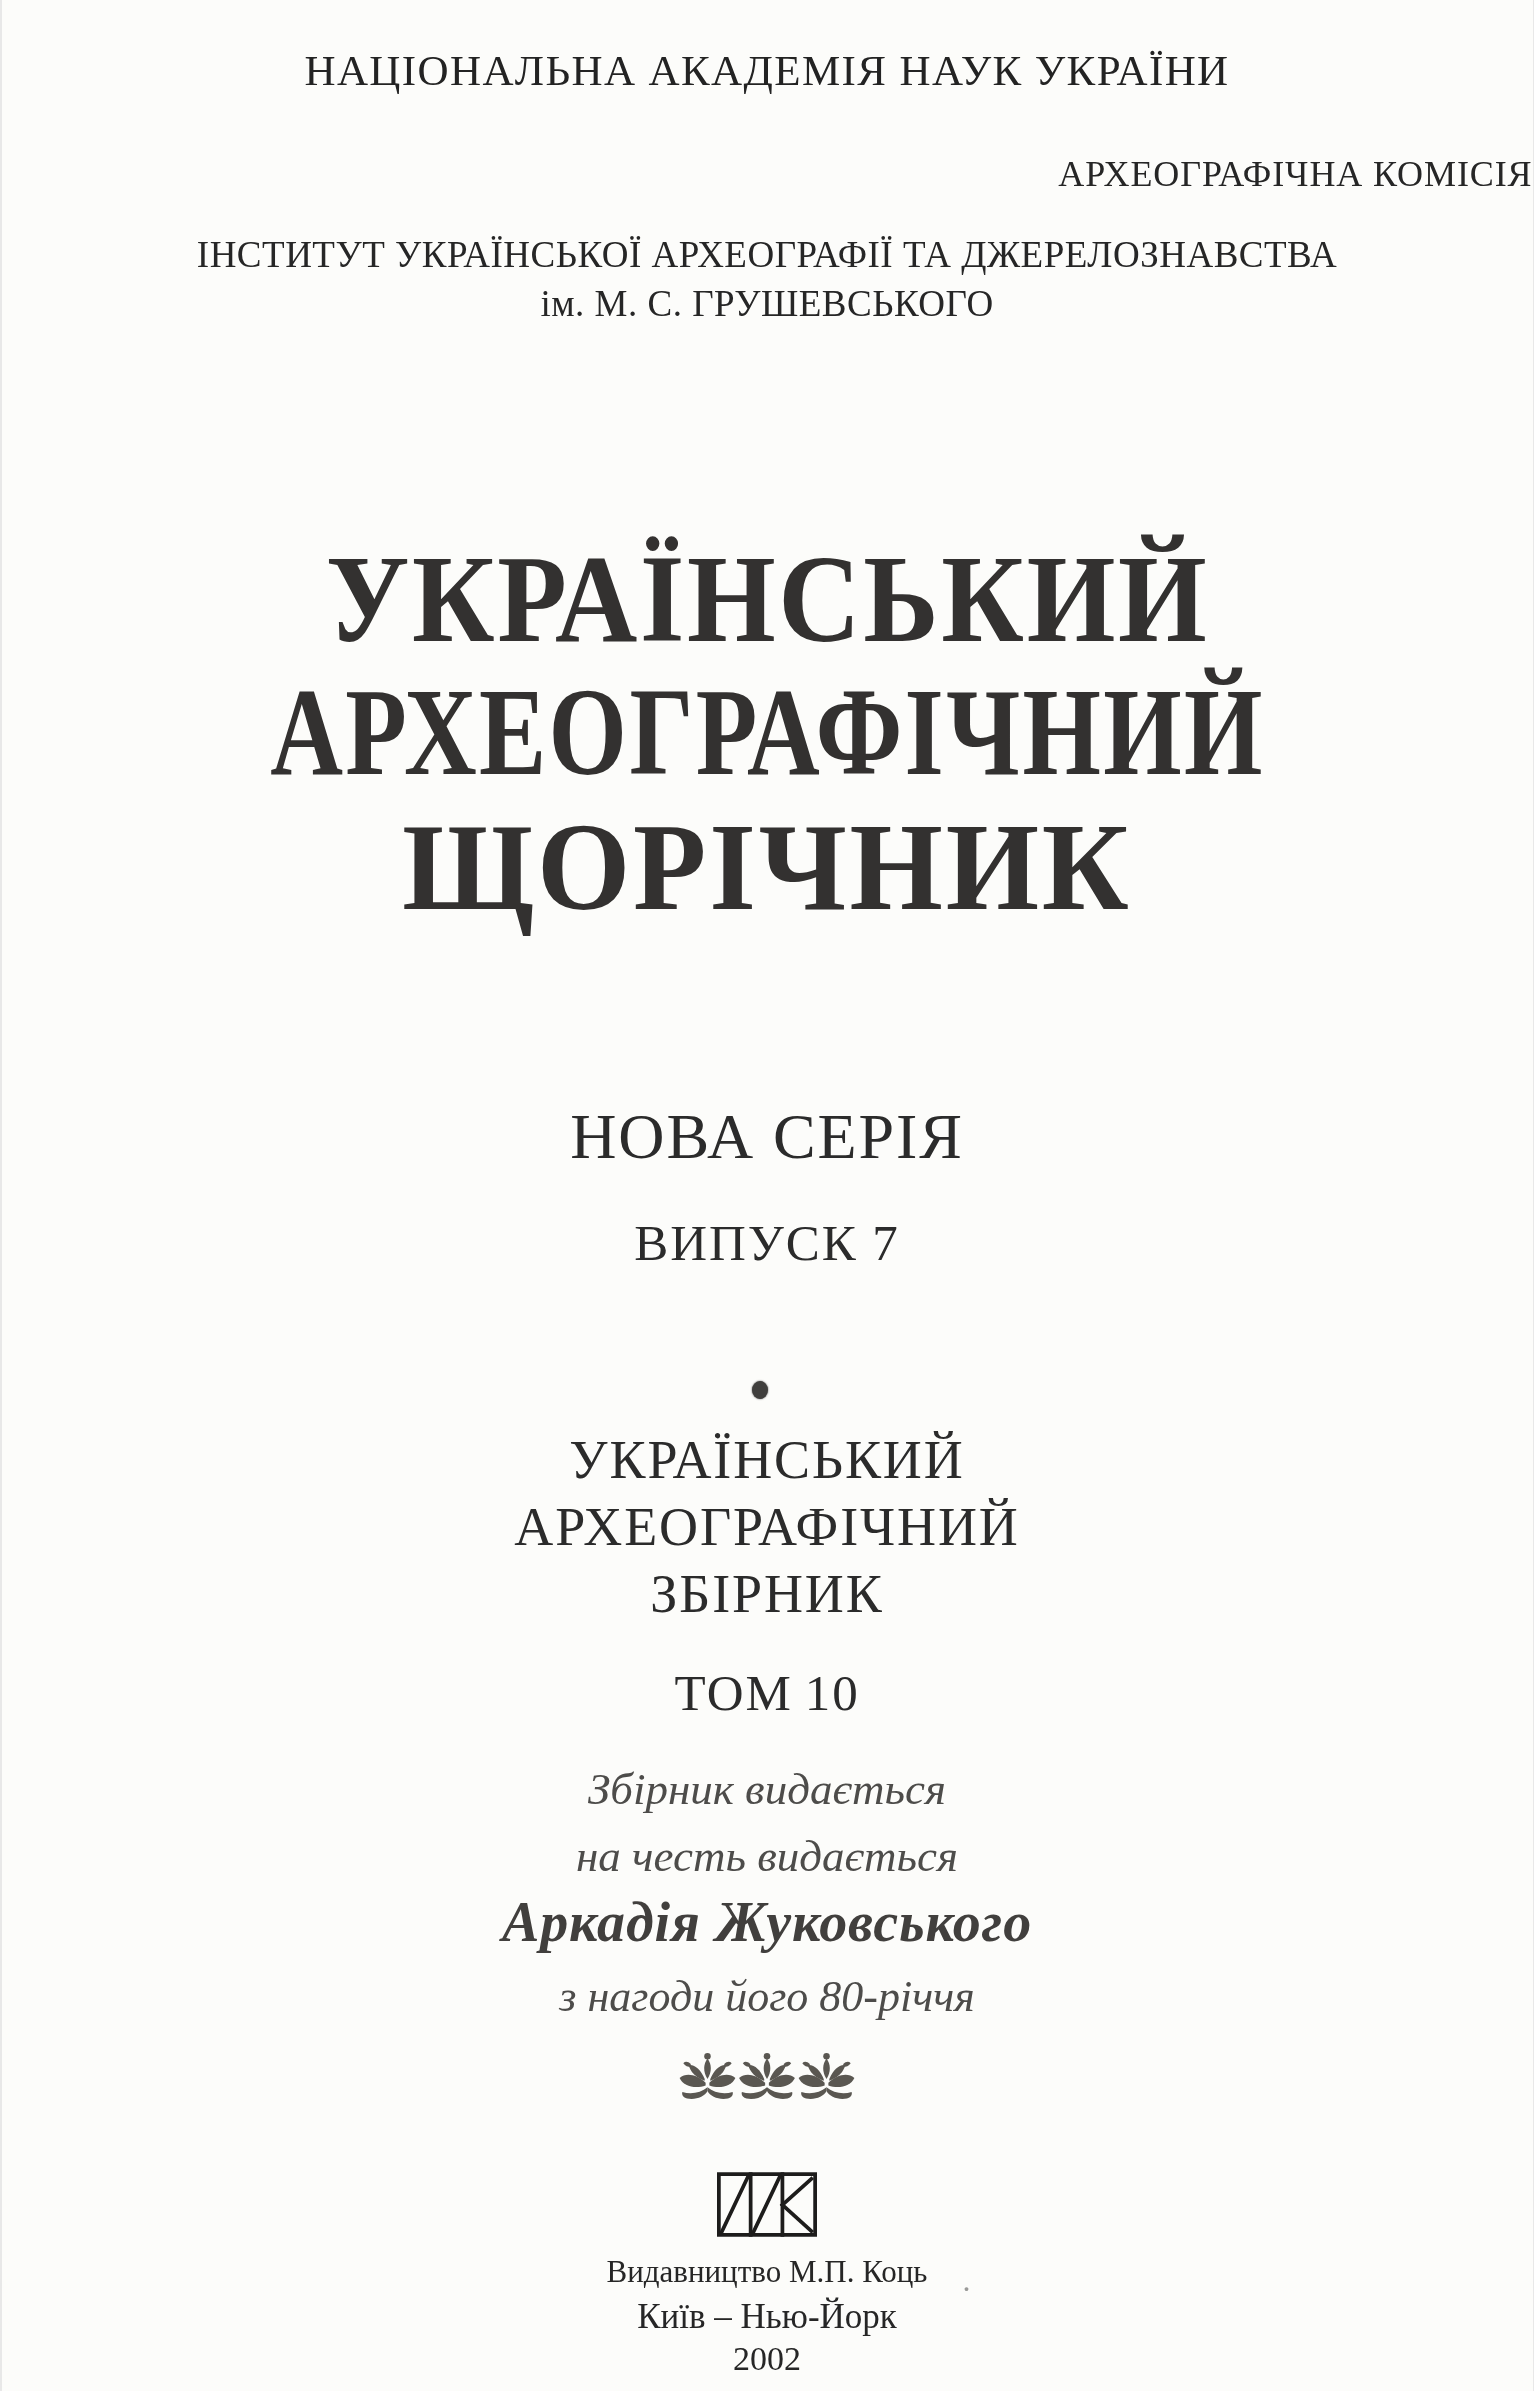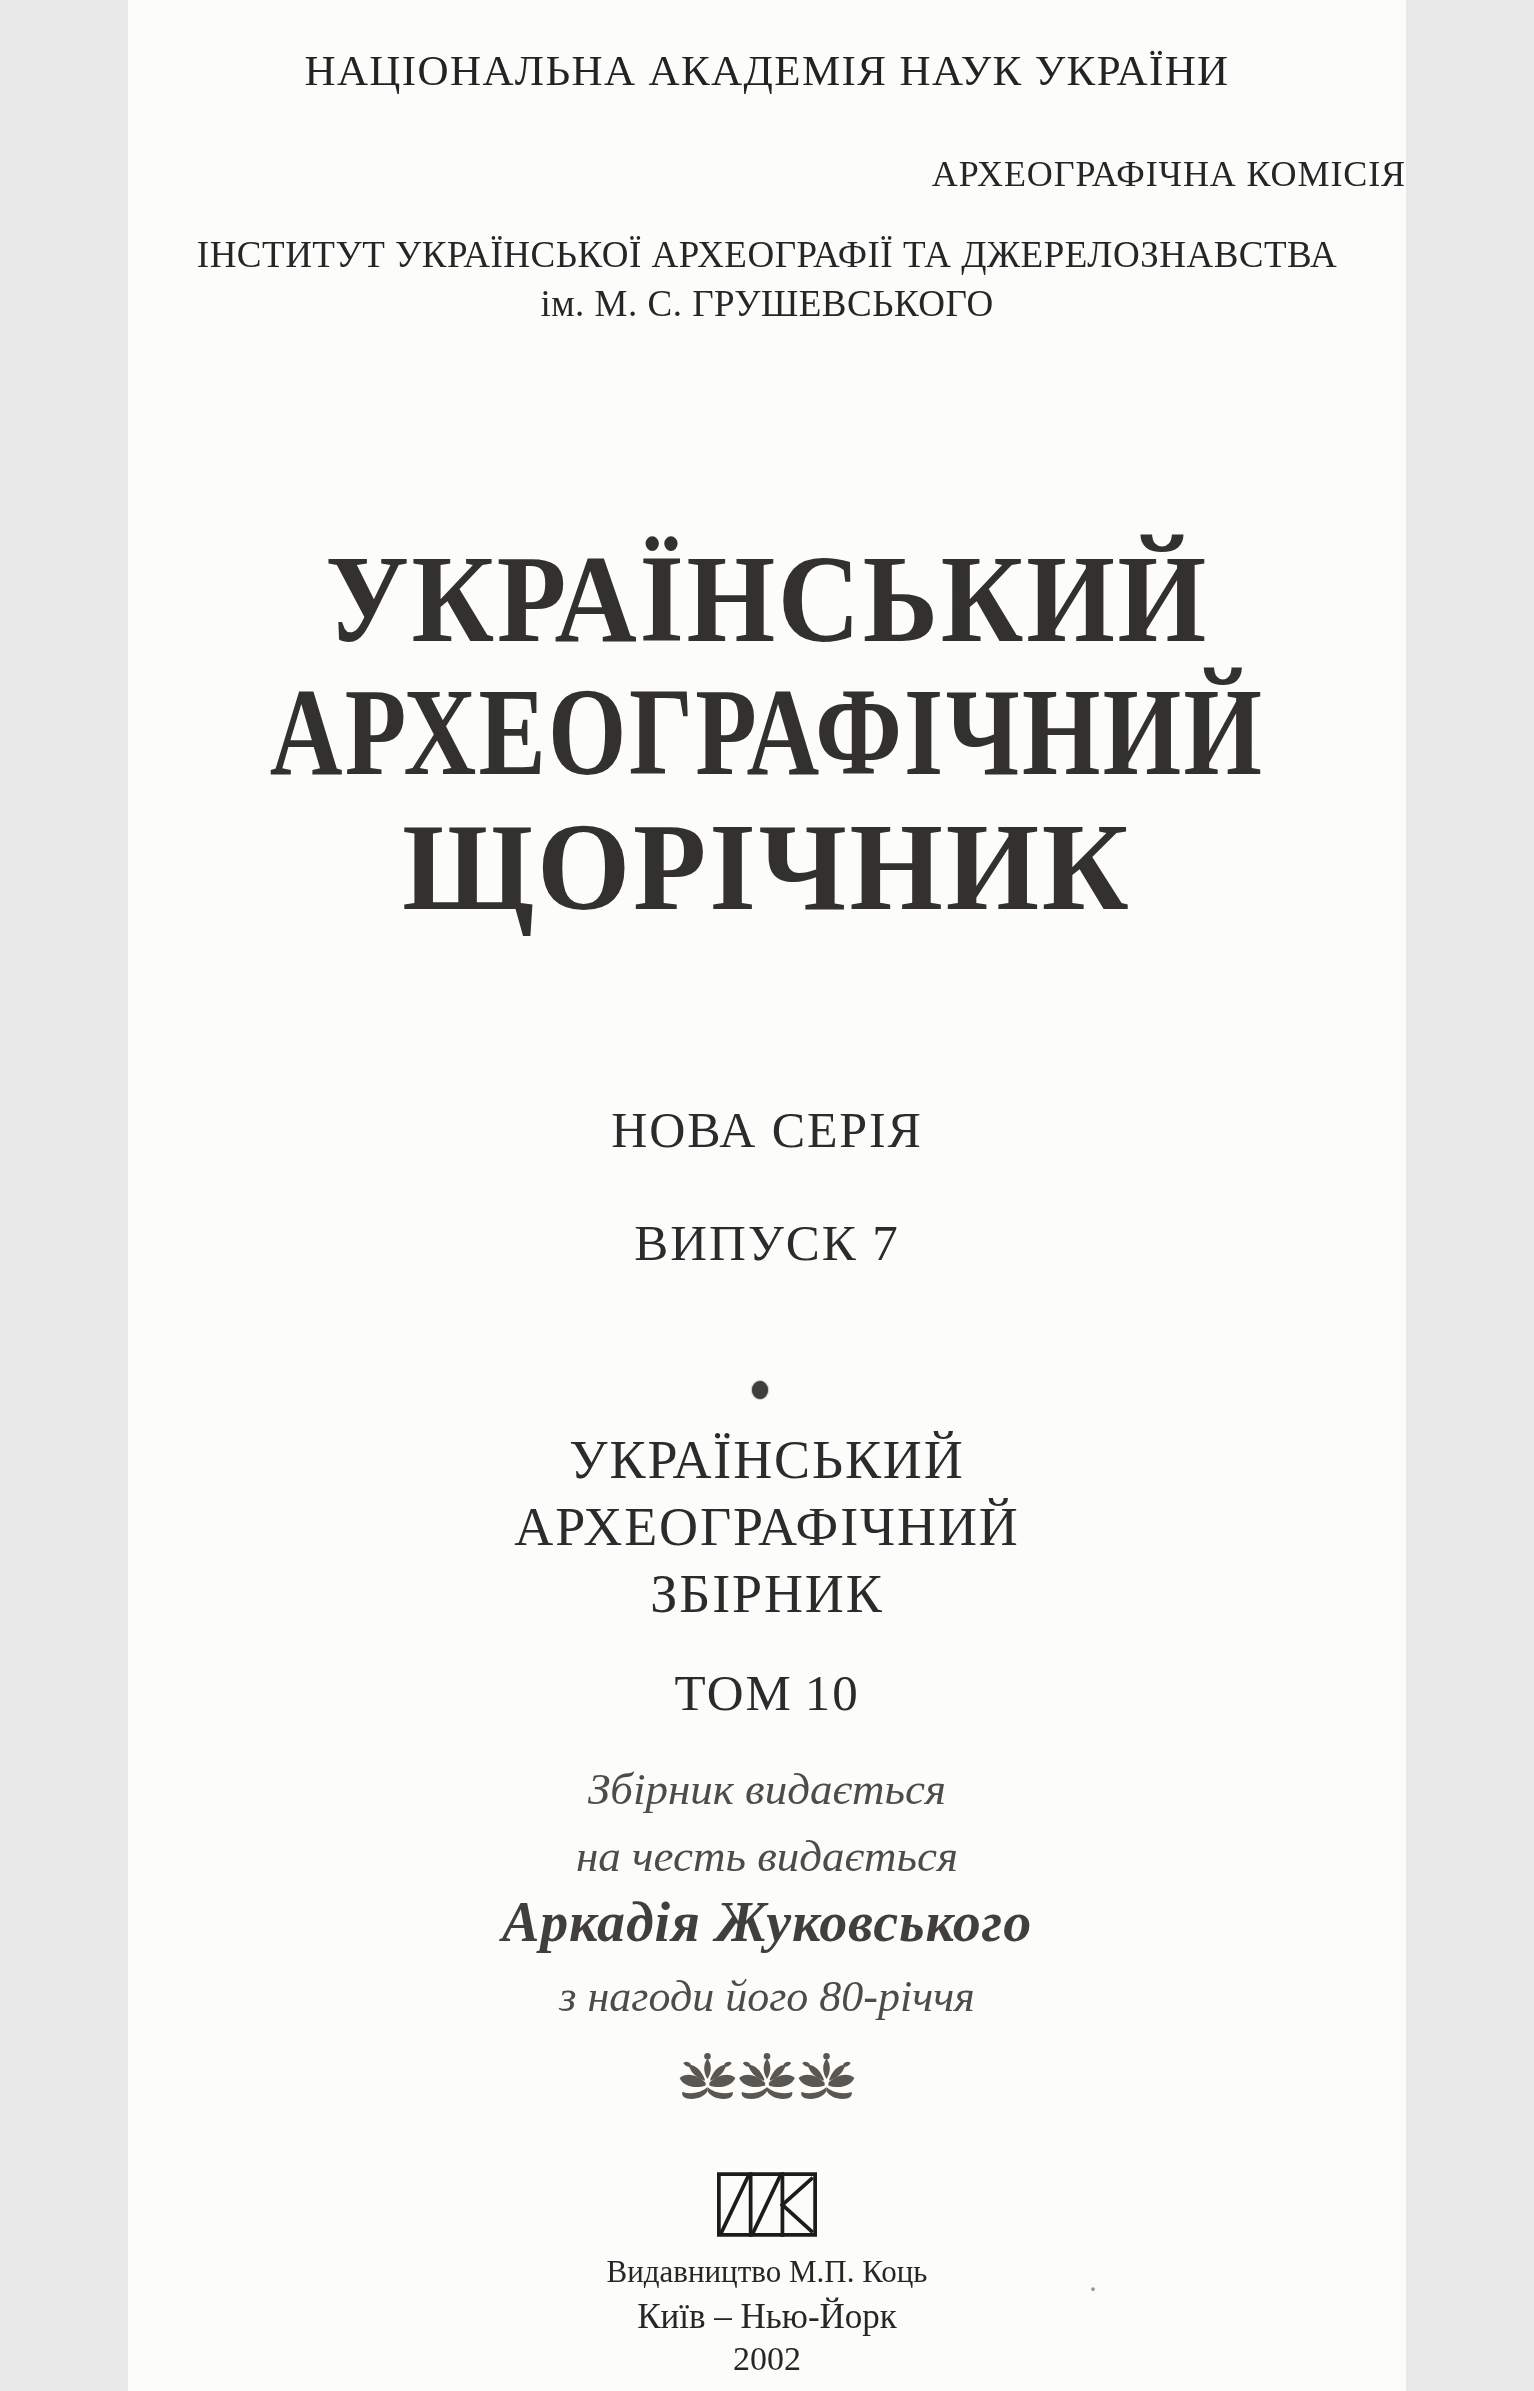--- a/index.html
+++ b/index.html
@@ -1,18 +1,18 @@
 <!DOCTYPE html>
 <html style="font-size:15px"><head>
 <meta charset="utf-8">
 <style>
   html,body{margin:0;padding:0;background:#e8e8e8;}
   .page{
     position:relative;
-    width:1278px;height:2392px;
+    width:1531px;height:2392px;
     margin:0 auto;
     background:#fcfcfa;
     overflow:hidden;
     font-family:"Liberation Serif","DejaVu Serif",serif;
     color:#242424;
   }
   .line{
     position:absolute;left:0;width:100%;
     text-align:center;white-space:nowrap;line-height:1;
   }
@@ -23,21 +23,21 @@
   .institute2 {top:285px; font-size:37px; letter-spacing:0.5px; color:#262626;}
   
   .main-title-line{
     font-weight:700;color:#333130;font-size:120px;letter-spacing:2.8px;
     transform-origin:50% 50%;
   }
   .mt1{top:539px; transform:scale(0.95,1.04);}
   .mt2{top:672px; transform:scale(0.84,1.04);}
   .mt3{top:807px; transform:scale(1.00,1.04);}
   
-  .series-name{top:1105px; font-size:50px; letter-spacing:1.9px; color:#2b2b2b;}
+  .series-name{top:1105px; font-size:64px; letter-spacing:1.9px; color:#2b2b2b;}
   .issue     {top:1218px; font-size:51px; letter-spacing:1.9px; color:#2b2b2b;}
   
   .bullet{
     position:absolute;top:1381px;left:calc(50% - 15px);
     width:16px;height:18px;border-radius:50%;
     background:#3f3e3c;box-shadow:0 0 1.9px #3f3e3c;
   }
   
   .coll1{top:1433px;} .coll2{top:1500px;} .coll3{top:1567px;}
   .coll {font-size:54px; letter-spacing:1.9px; color:#2b2b2b;}

